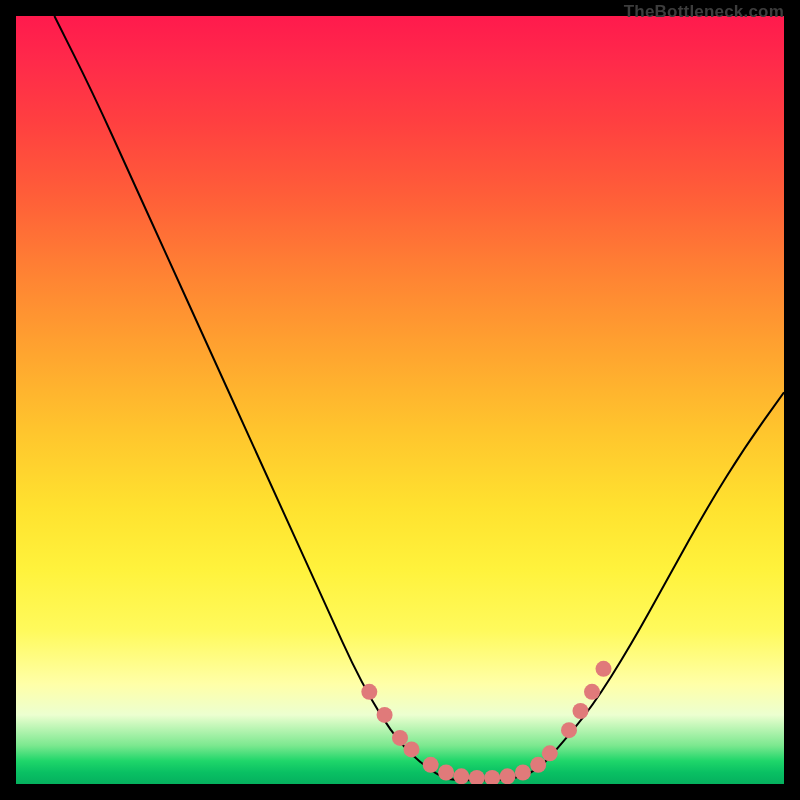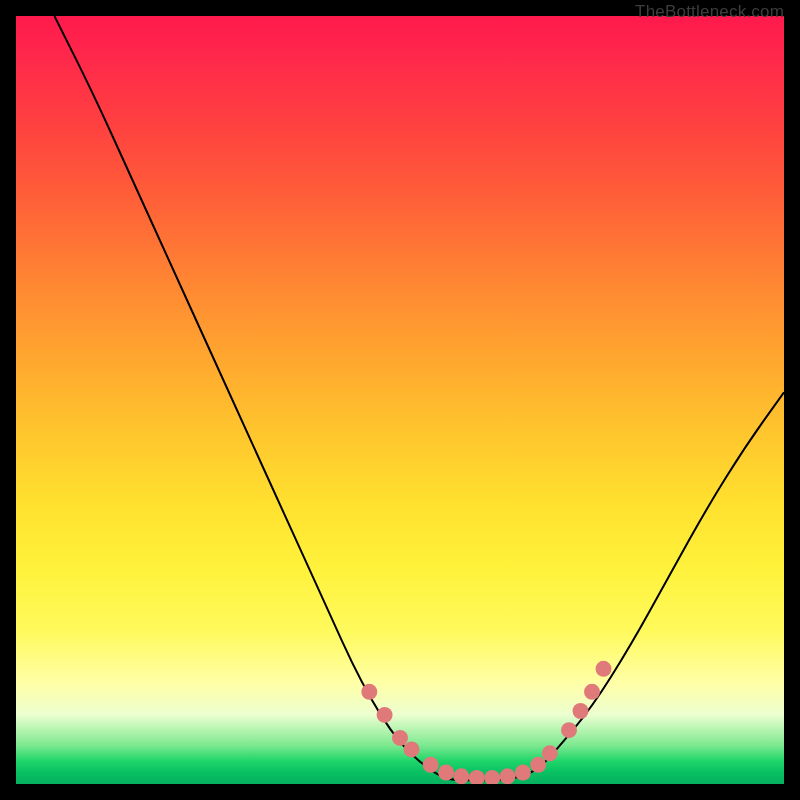--- a/index.html
+++ b/index.html
@@ -44,21 +44,21 @@
       #1fd66a 97%,
       #09c063 98.5%,
       #05b05e 100%
     );
   }
   .watermark {
     position: absolute;
     top: -14px;
     right: 0;
     font-size: 17px;
-    font-weight: 400;
+    font-weight: 700;
     color: #3d3d3d;
     font-family: Arial, Helvetica, sans-serif;
     letter-spacing: 0.2px;
   }
   svg.curve {
     position: absolute;
     left: 0;
     top: 0;
     width: 768px;
     height: 768px;

